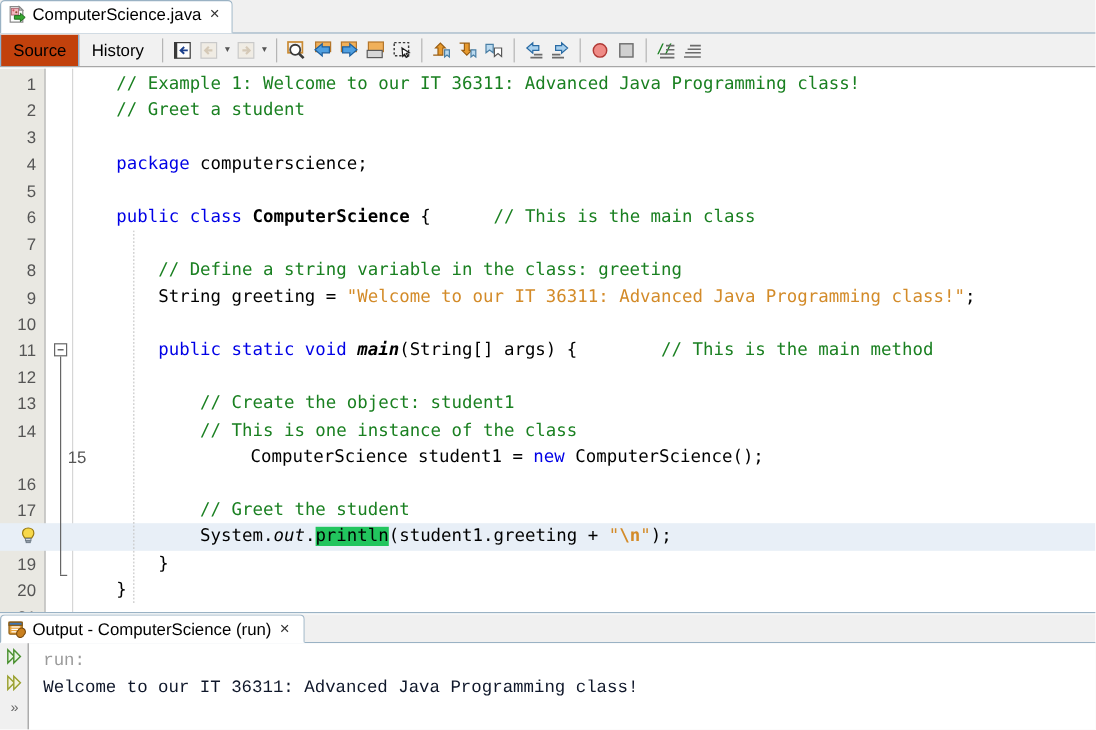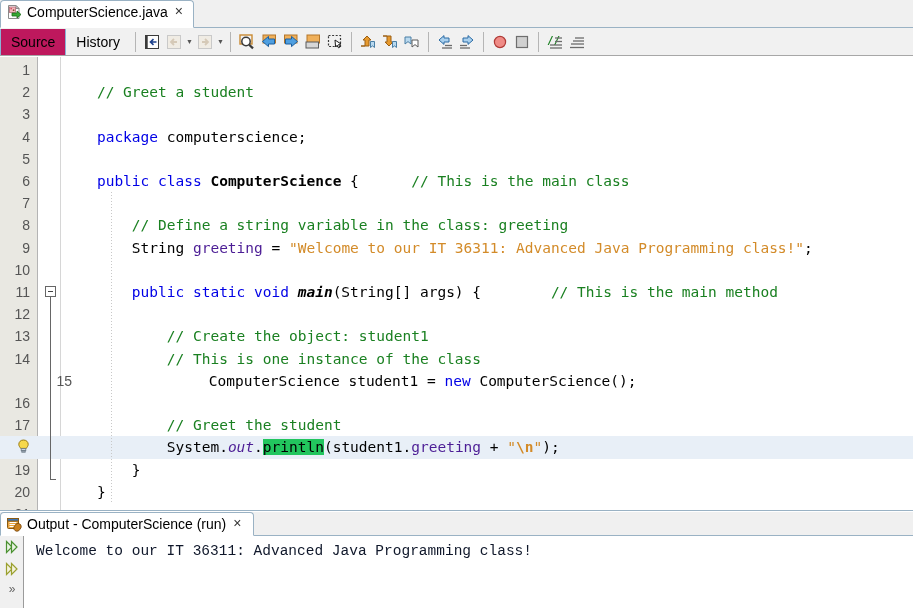--- a/index.html
+++ b/index.html
@@ -66,21 +66,21 @@
     gap: 0;
   }
   .viewtab {
     height: 26px;
     display: flex; align-items: center;
     padding: 0 10px;
     font-size: 14px;
     box-sizing: border-box;
   }
   .viewtab.sel {
-    background: #be185d;
+    background: #c2410c;
     border: 1px solid #8ab3d6;
     border-top: none;
     border-bottom: none;
   }
   .tbsep {
     width: 1px; height: 20px;
     background: #b5b5b5;
     margin: 0 5px;
     flex: 0 0 auto;
   }
@@ -188,21 +188,21 @@
   .bulb {
     position: absolute;
     left: 17px;
     width: 13px; height: 15px;
   }
 
   
   .c-com  { color: #1a8021; }
   .c-kw   { color: #0000e6; }
   .c-str  { color: #d38b29; }
-  .c-fld  { color: #4c1d95; }
+  .c-fld  { color: #000000; }
   .c-bold { font-weight: bold; }
   .c-ital { font-style: italic; }
   .c-bi   { font-weight: bold; font-style: italic; }
   .c-mark { background: #22c55e; }
 
   
   .outpanel {
     position: absolute;
     left: 0; top: 512px;
     width: 913px; height: 96px;
@@ -435,21 +435,21 @@
           <path d="M2 14.5 h14"></path>
       </g>
     </svg>
   </div>
 </div>
 
 <div class="editor">
   <div class="gutter"></div>
   <div class="foldcol"></div>
   <div class="codearea" id="codearea">
-      <div class="crow" style="top: 2px; position: absolute; left: 0px; width: 913px;"><span class="num">1</span><span class="code"><span>    </span></span></div>
+      <div class="crow" style="top: 2px; position: absolute; left: 0px; width: 913px;"><span class="num">1</span><span class="code"><span>    </span><span class="c-com">// Example 1: Welcome to our IT 36311: Advanced Java Programming class!</span></span></div>
       <div class="crow" style="top: 24.2px; position: absolute; left: 0px; width: 913px;"><span class="num">2</span><span class="code"><span>    </span><span class="c-com">// Greet a student</span></span></div>
       <div class="crow" style="top: 46.4px; position: absolute; left: 0px; width: 913px;"><span class="num">3</span><span class="code"></span></div>
       <div class="crow" style="top: 68.6px; position: absolute; left: 0px; width: 913px;"><span class="num">4</span><span class="code"><span>    </span><span class="c-kw">package</span><span> computerscience;</span></span></div>
       <div class="crow" style="top: 90.8px; position: absolute; left: 0px; width: 913px;"><span class="num">5</span><span class="code"></span></div>
       <div class="crow" style="top: 113px; position: absolute; left: 0px; width: 913px;"><span class="num">6</span><span class="code"><span>    </span><span class="c-kw">public class</span><span> </span><span class="c-bold">ComputerScience</span><span> {      </span><span class="c-com">// This is the main class</span></span></div>
       <div class="crow" style="top: 135.2px; position: absolute; left: 0px; width: 913px;"><span class="num">7</span><span class="code"></span></div>
       <div class="crow" style="top: 157.4px; position: absolute; left: 0px; width: 913px;"><span class="num">8</span><span class="code"><span>        </span><span class="c-com">// Define a string variable in the class: greeting</span></span></div>
       <div class="crow" style="top: 179.6px; position: absolute; left: 0px; width: 913px;"><span class="num">9</span><span class="code"><span>        String </span><span class="c-fld">greeting</span><span> = </span><span class="c-str">"Welcome to our IT 36311: Advanced Java Programming class!"</span><span>;</span></span></div>
       <div class="crow" style="top: 201.8px; position: absolute; left: 0px; width: 913px;"><span class="num">10</span><span class="code"></span></div>
       <div class="crow" style="top: 224px; position: absolute; left: 0px; width: 913px;"><span class="num">11</span><span class="code"><span>        </span><span class="c-kw">public static void</span><span> </span><span class="c-bi">main</span><span>(String[] args) {        </span><span class="c-com">// This is the main method</span></span></div>
@@ -501,15 +501,15 @@
         </svg>
       </span>
       <span class="gi" style="top:24px;">
         <svg width="16" height="16" viewBox="0 0 16 16">
           <path d="M2.5 2.5 L8 8 L2.5 13.5 z" fill="#f3f2dd" stroke="#9aa02e" stroke-width="1.2"></path>
           <path d="M7.5 2.5 L13 8 L7.5 13.5 z" fill="#f3f2dd" stroke="#9aa02e" stroke-width="1.2"></path>
         </svg>
       </span>
       <span class="gi" style="top:44px;font-size:12px;color:#666;">»</span>
     </div>
-    <div class="outtext" id="outtext"><div class="o-out">Welcome to our IT 36311: Advanced Java Programming class!</div></div>
+    <div class="outtext" id="outtext"><div class="o-run">run:</div><div class="o-out">Welcome to our IT 36311: Advanced Java Programming class!</div></div>
   </div>
 </div>
 
 </body></html>

